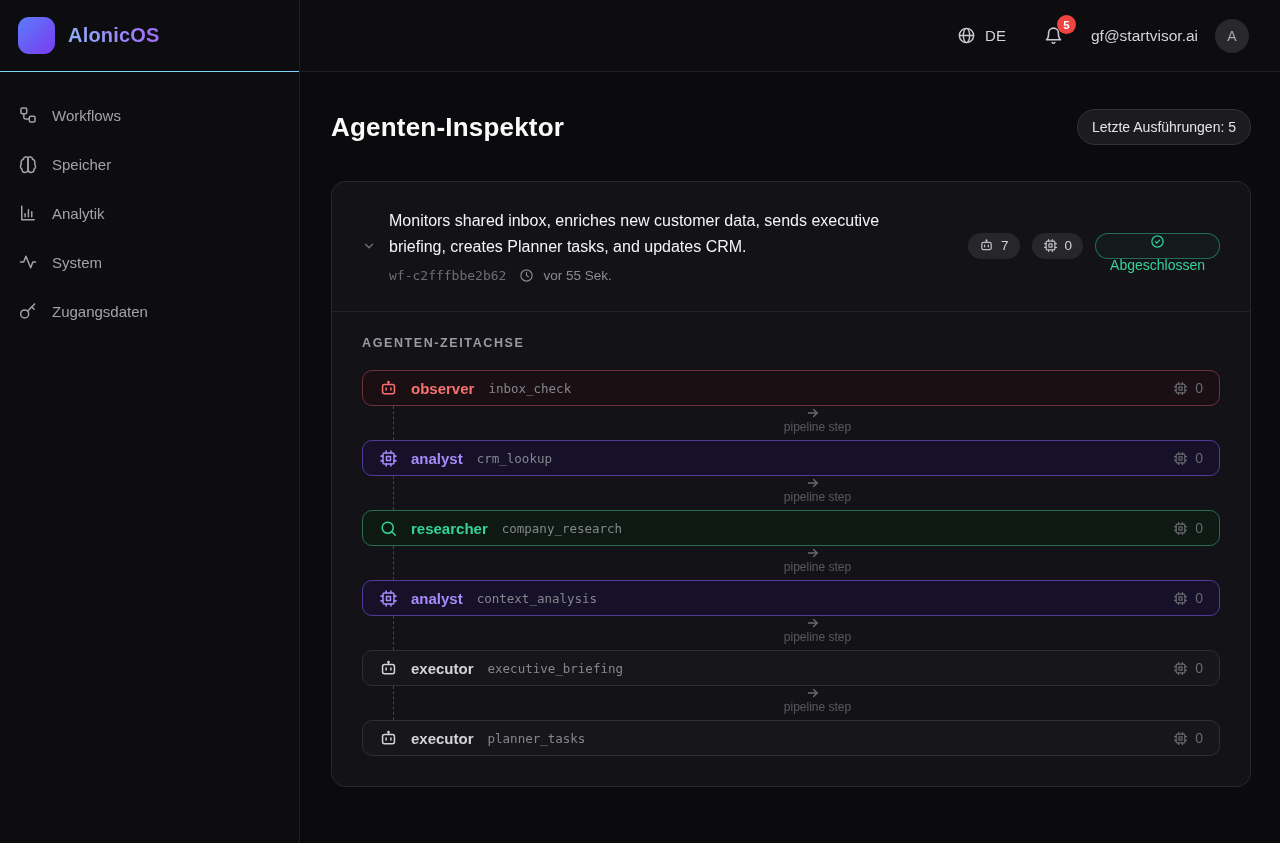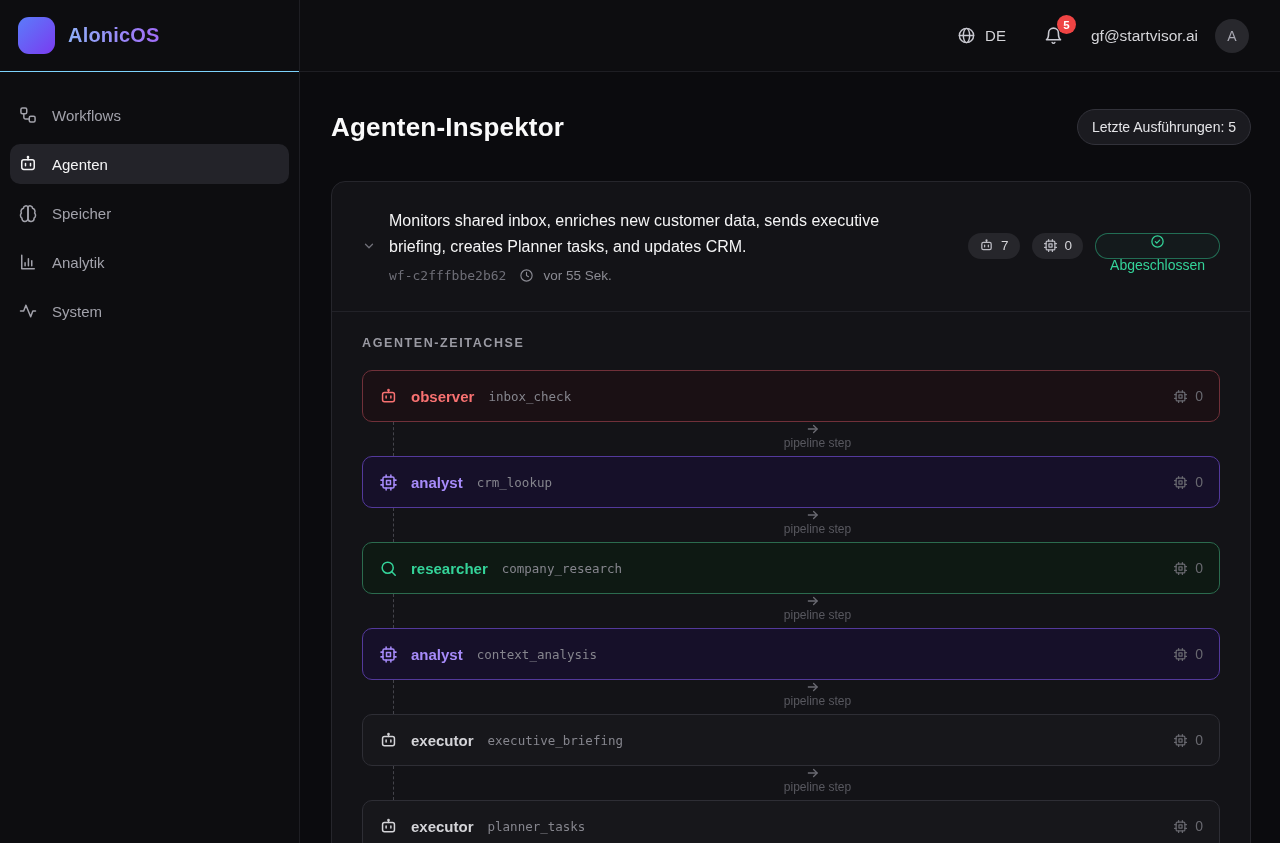--- a/index.html
+++ b/index.html
@@ -117,21 +117,21 @@
     color: #34d399; font-size: 14px;
     display: flex; align-items: center; gap: 8px; flex-direction: column;
   }
   .status-pill .icn { width: 15px; height: 15px; }
   .status-pill .icn svg { width: 100%; height: 100%; }
 
   
   .timeline-sec { padding: 24px 30px 30px 30px; }
   .sec-title { font-size: 12.5px; font-weight: 600; letter-spacing: 1.6px; color: #9a9aa3; }
   .agent-row {
-    height: 52px; border-radius: 10px;
+    height: 36px; border-radius: 10px;
     border: 1px solid transparent;
     display: flex; align-items: center;
     padding: 0 16px; cursor: pointer;
   }
   .agent-row.first { margin-top: 20px; }
   .row-observer   { background: #1a1014; border-color: #703039; color: #f87171; }
   .row-analyst    { background: #161029; border-color: #53399b; color: #a78bfa; }
   .row-researcher { background: #0e1913; border-color: #2b6b4e; color: #34d399; }
   .row-executor   { background: #17171b; border-color: #2e2e35; color: #d4d4d8; }
   .agent-icon { width: 19px; height: 19px; flex: none; }
@@ -167,31 +167,20 @@
       <span class="nav-icon">
         <svg viewBox="0 0 24 24" fill="none" stroke="currentColor" stroke-width="1.8" stroke-linecap="round" stroke-linejoin="round">
             <rect x="3.5" y="3.5" width="7" height="7" rx="1.8"></rect>
             <path d="M7 10.5v4.2a2 2 0 0 0 2 2h4.2"></path>
             <rect x="13.5" y="13.5" width="7" height="7" rx="1.8"></rect>
           </svg>
       </span>
       <span class="nav-label">Workflows</span>
     </div>
 
-    <div class="nav-item active">
-      <span class="nav-icon">
-        <svg viewBox="0 0 24 24" fill="none" stroke="currentColor" stroke-width="1.8" stroke-linecap="round" stroke-linejoin="round">
-            <path d="M12 7V4.5"></path>
-            <circle cx="12" cy="3.8" r=".7"></circle>
-            <rect x="4.5" y="7" width="15" height="11.5" rx="2.5"></rect>
-            <path d="M9 11.5v2.5M15 11.5v2.5"></path>
-          </svg>
-      </span>
-      <span class="nav-label">Agenten</span>
-    </div>
 
     <div class="nav-item">
       <span class="nav-icon">
         <svg viewBox="0 0 24 24" fill="none" stroke="currentColor" stroke-width="1.8" stroke-linecap="round" stroke-linejoin="round">
             <path d="M12 5.2A2.8 2.8 0 0 0 6.6 6.3a4 4 0 0 0-2.5 5.8 4 4 0 0 0 .6 6.1A3.5 3.5 0 0 0 12 18.8Z"></path>
             <path d="M12 5.2a2.8 2.8 0 0 1 5.4 1.1 4 4 0 0 1 2.5 5.8 4 4 0 0 1-.6 6.1A3.5 3.5 0 0 1 12 18.8Z"></path>
           </svg>
       </span>
       <span class="nav-label">Speicher</span>
     </div>
@@ -210,20 +199,30 @@
 
     <div class="nav-item">
       <span class="nav-icon">
         <svg viewBox="0 0 24 24" fill="none" stroke="currentColor" stroke-width="1.8" stroke-linecap="round" stroke-linejoin="round">
             <path d="M21 12h-3.2l-2.6 7L9.5 5l-2.7 7H3"></path>
           </svg>
       </span>
       <span class="nav-label">System</span>
     </div>
 
+    <div class="nav-item">
+      <span class="nav-icon">
+        <svg viewBox="0 0 24 24" fill="none" stroke="currentColor" stroke-width="1.8" stroke-linecap="round" stroke-linejoin="round">
+            <circle cx="8" cy="15.5" r="4.8"></circle>
+            <path d="m11.6 12 8.4-8.5"></path>
+            <path d="m16.5 7 2.8 2.8"></path>
+          </svg>
+      </span>
+      <span class="nav-label">Zugangsdaten</span>
+    </div>
 
   </nav>
 </aside>
 
 <div class="main">
 
   <header class="topbar">
     <div class="lang-switch">
       <span class="icn">
         <svg viewBox="0 0 24 24" fill="none" stroke="currentColor" stroke-width="1.8" stroke-linecap="round" stroke-linejoin="round">

